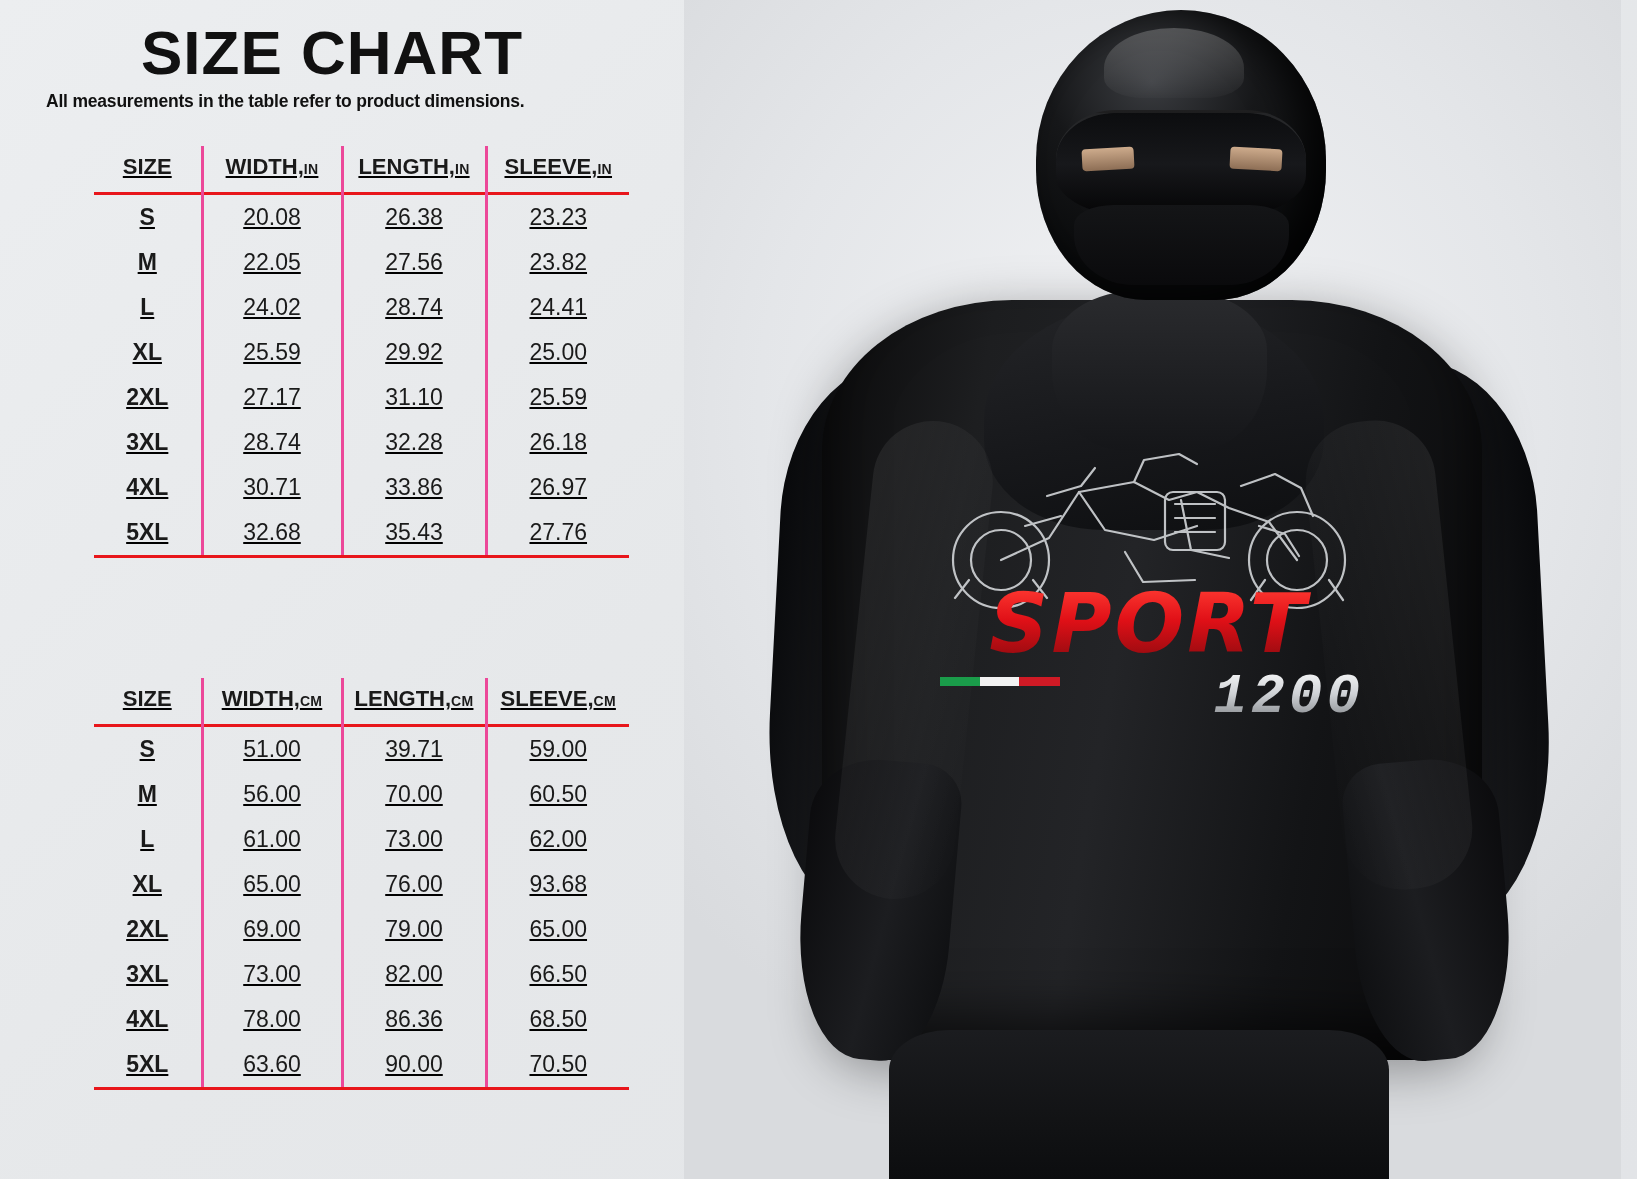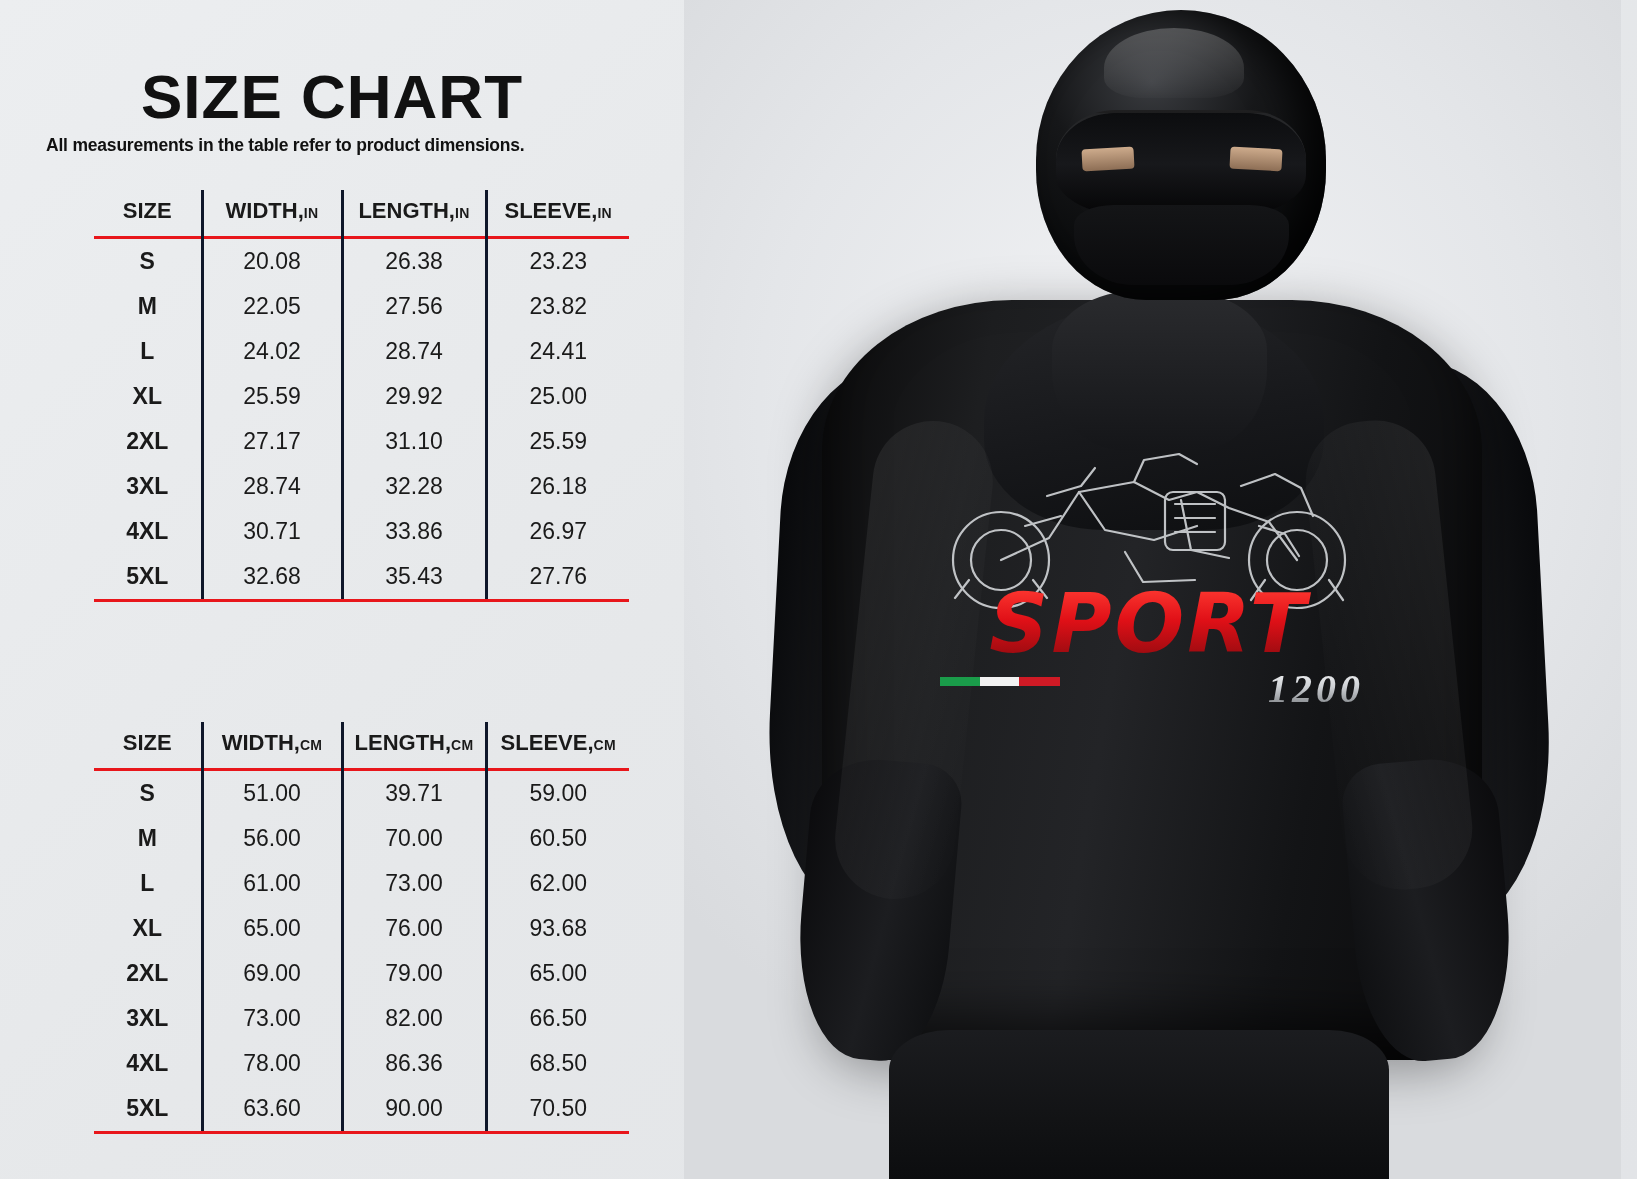--- a/index.html
+++ b/index.html
@@ -12,21 +12,21 @@
   body {
     background: linear-gradient(135deg, #eceef0 0%, #e6e8ea 45%, #e2e4e7 100%);
     position: relative;
   }
 
   
   #left-panel {
     position: absolute;
     left: 0; top: 0;
     width: 700px; height: 1179px;
-    padding: 64px 0 0 46px;
+    padding: 20px 0 0 46px;
   }
 
   #page-title {
     font-size: 62px;
     font-weight: bold;
     letter-spacing: 1px;
     color: #111;
     margin: 0 0 6px 95px;
     line-height: 1.05;
   }
@@ -35,20 +35,21 @@
     font-weight: bold;
     color: #111;
     margin: 0 0 34px 0;
     letter-spacing: -0.2px;
   }
 
   .size-table {
     border-collapse: collapse;
     margin-left: 48px;
     width: 535px;
+    text-decoration: underline;
   }
   .size-table th, .size-table td {
     text-align: center;
     color: #1a1a1a;
     padding: 0;
   }
   .size-table thead th {
     font-size: 22px;
     font-weight: bold;
     padding: 8px 0 12px 0;
@@ -74,21 +75,21 @@
   .col-sleeve { width: 143px; margin-top: 20px; }
 
   
   .size-table thead tr {
     border-bottom: 3px solid #e8161b;
   }
   .size-table tbody tr:last-child td {
     border-bottom: 3px solid #e8161b;
   }
   .size-table th.sep, .size-table td.sep {
-    border-left: 3px solid #0f172a;
+    border-left: 3px solid #ec4899;
   }
 
   #table-cm-wrap { margin-top: 120px; }
 
   
   #photo-panel {
     position: absolute;
     right: 16px; top: 0;
     width: 937px; height: 1179px;
     overflow: hidden;
@@ -227,30 +228,30 @@
   }
   #flag-bar {
     position: absolute;
     left: 6px; top: 92px;
     width: 120px; height: 9px;
     background: linear-gradient(90deg, #1a9c4a 0%, #1a9c4a 33%, #f2f2f2 33%, #f2f2f2 66%, #cf1a25 66%, #cf1a25 100%);
   }
   #logo-1200 {
     position: absolute;
     right: 0; top: 80px;
-    font-size: 40px;
+    font-size: 56px;
     font-weight: bold;
     font-style: italic;
     letter-spacing: 4px;
     background: linear-gradient(180deg, #ffffff 0%, #cfd2d6 45%, #6c7074 100%);
     -webkit-background-clip: text;
     background-clip: text;
     color: transparent;
     -webkit-text-fill-color: transparent;
-    font-family: Liberation Serif, serif;
+    font-family: Liberation Mono, monospace;
   }
 
   
   .sheen { position: absolute; pointer-events: none; }
   #sheen-1 {
     left: 170px; top: 420px; width: 120px; height: 480px;
     background: linear-gradient(100deg, rgba(255,255,255,0.07), rgba(255,255,255,0));
     border-radius: 60px; transform: rotate(6deg);
   }
   #sheen-2 {

